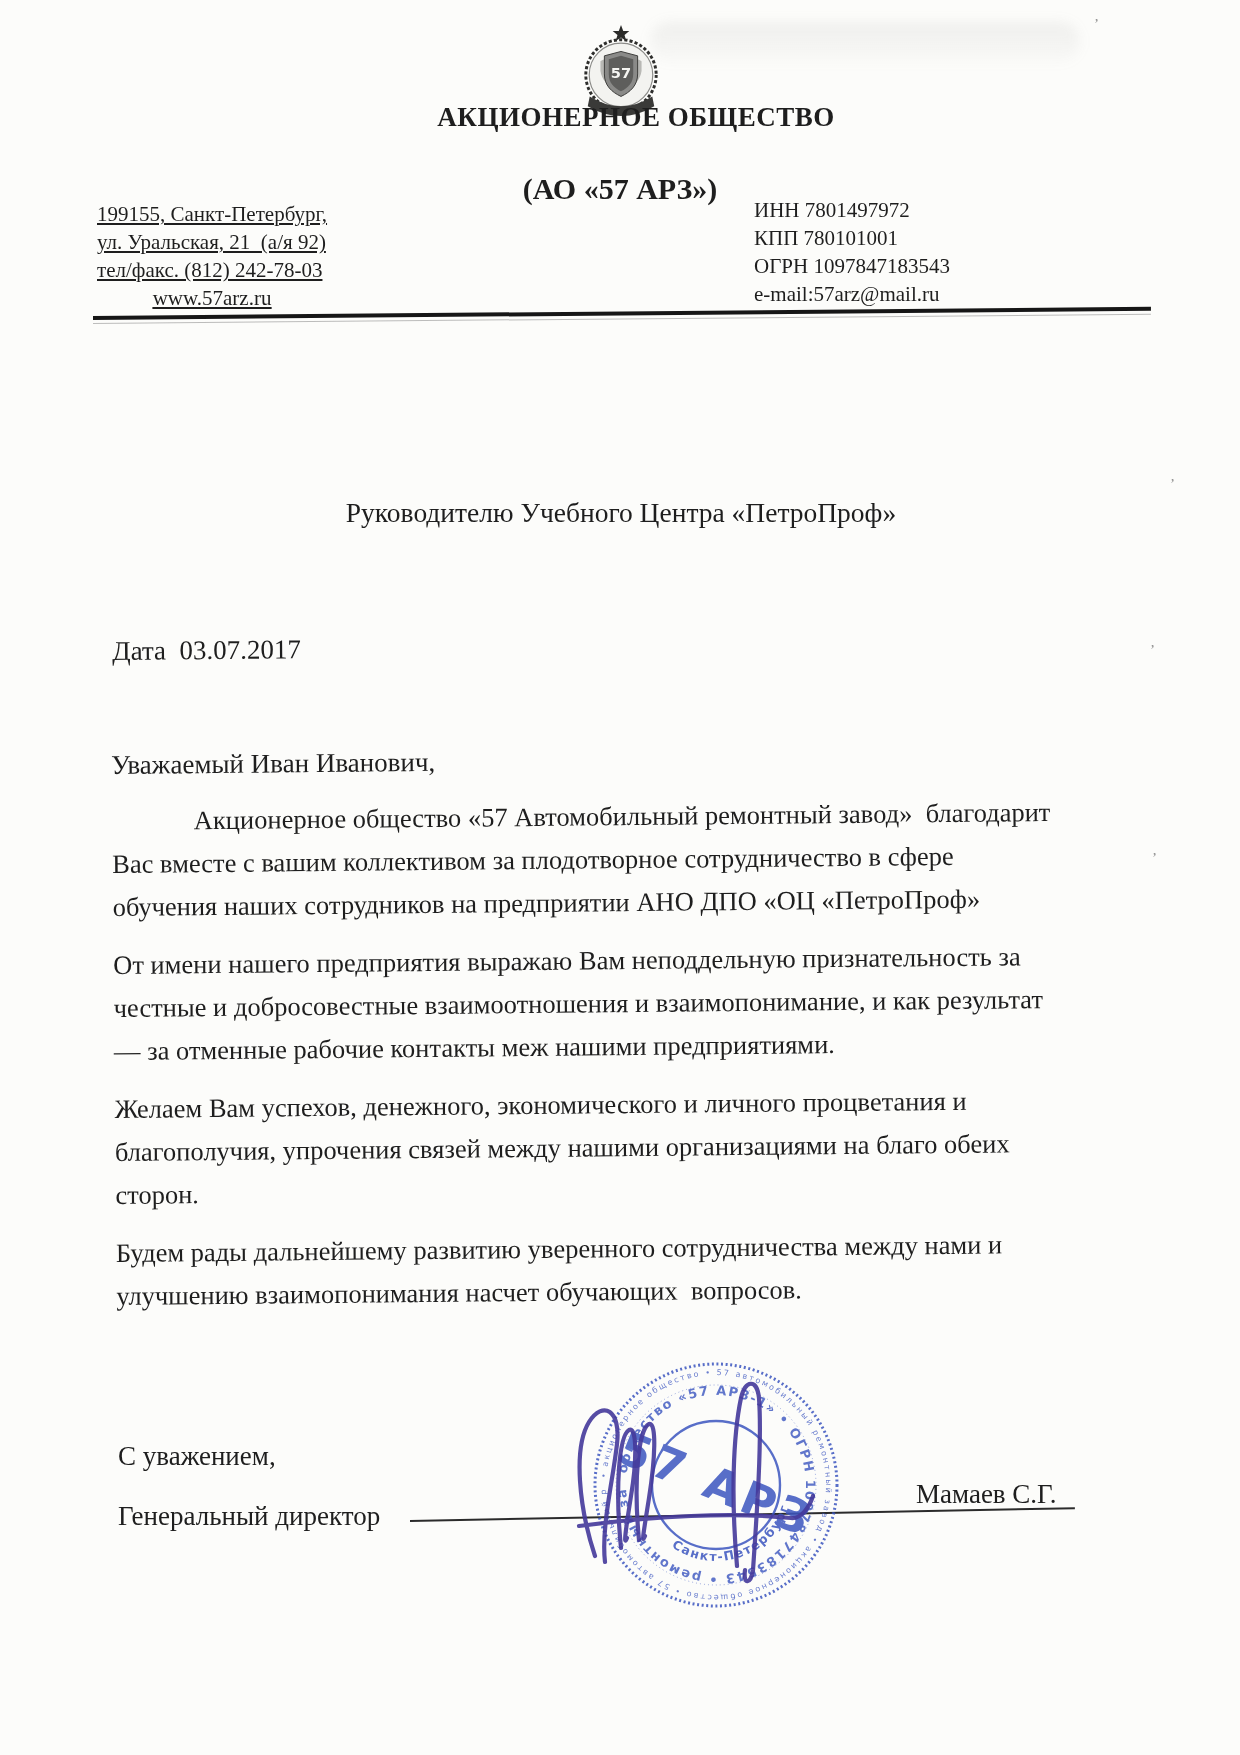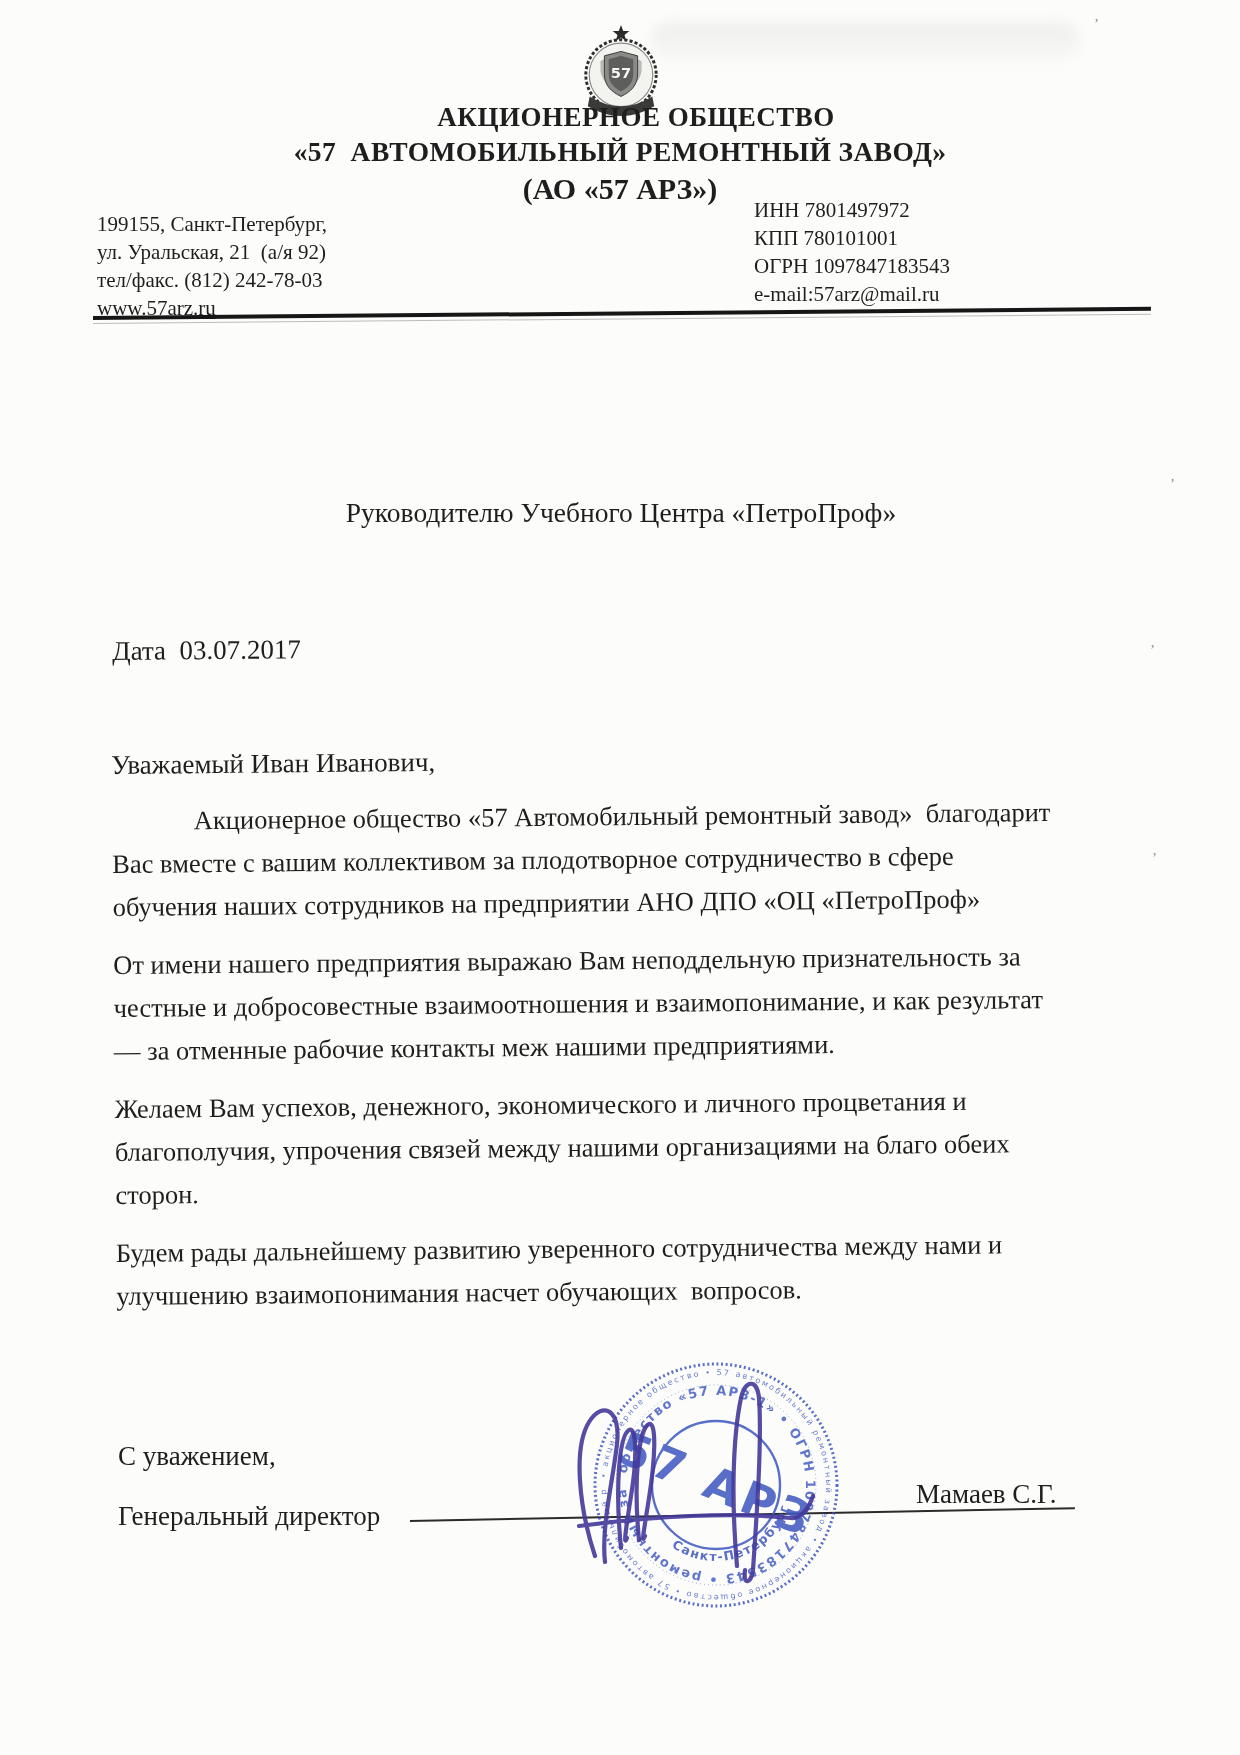--- a/index.html
+++ b/index.html
@@ -8,23 +8,23 @@
     background:#fcfcfa;overflow:hidden;
     font-family:"Liberation Serif","DejaVu Serif",serif;color:#1e1e1e;
   }
   .abs{position:absolute;}
   .pre{white-space:pre;}
   
   .title{left:0;width:100%;text-align:center;font-weight:bold;white-space:pre;}
   .title1{top:102px;font-size:27px;letter-spacing:.5px;padding-left:16px;}
   .title2{top:136px;font-size:27.5px;letter-spacing:.4px;}
   .title3{top:172px;font-size:30px;}
-  .contacts{left:97px;top:210px;font-size:21px;line-height:28px;}
+  .contacts{left:97px;top:200px;font-size:21px;line-height:28px;text-decoration:underline;}
   .requisites{left:754px;top:196px;font-size:21px;line-height:28px;}
-  .website{text-decoration:underline;}
+  .website{text-decoration:underline;text-align:center;}
   .divider{left:93px;top:316px;width:1058px;height:4px;background:#161616;
     transform:rotate(-.5deg);transform-origin:left center;}
   .divider-echo{left:93px;top:323px;width:1058px;height:1px;background:#9a9a9a;
     transform:rotate(-.5deg);transform-origin:left center;opacity:.65;}
   
   .addressee{left:100px;top:497px;width:1042px;text-align:center;font-size:27.5px;}
   .letter-body{left:110px;top:636px;width:1045px;
     transform:rotate(-.55deg);transform-origin:left top;}
   .date-line{position:absolute;top:0;left:2px;font-size:27px;}
   .salutation{position:absolute;top:114px;left:0;font-size:27px;}
@@ -72,21 +72,20 @@
     <circle cx="45" cy="52" r="32.5" fill="#f3f3f0" stroke="#8a8a87" stroke-width="1.2"></circle>
     <path d="M 24,38 C 32,33 40,36 42,42 L 40,66 C 31,64 25,56 24,48 Z" fill="#b9b9b5"></path>
     <path d="M 66,38 C 58,33 50,36 48,42 L 50,66 C 59,64 65,56 66,48 Z" fill="#b9b9b5"></path>
     <path d="M 45,28 L 62,32.5 L 62,51 C 62,63 54.5,69.5 45,74 C 35.5,69.5 28,63 28,51 L 28,32.5 Z" fill="#8a8a88" stroke="#3c3c3a" stroke-width="1"></path>
     <path d="M 45,32.5 L 57.5,36 L 57.5,51 C 57.5,60 52.5,65 45,68.8 C 37.5,65 32.5,60 32.5,51 L 32.5,36 Z" fill="#5e5e5c"></path>
     <text x="45" y="55.5" text-anchor="middle" font-size="15" font-weight="bold" fill="#f5f5f2">57</text>
     <path d="M 13,74 Q 45,94 77,74 L 79,84 Q 45,104 11,84 Z" fill="#3a3a38"></path>
   </svg>
 
   <div class="abs title title1">АКЦИОНЕРНОЕ ОБЩЕСТВО</div>
-  <div class="abs title title2">«57  АВТОМОБИЛЬНЫЙ РЕМОНТНЫЙ ЗАВОД»</div>
   <div class="abs title title3">(АО «57 АРЗ»)</div>
 
   <div class="abs contacts">
     <div class="pre">199155, Санкт-Петербург,</div>
     <div class="pre">ул. Уральская, 21  (а/я 92)</div>
     <div class="pre">тел/факс. (812) 242-78-03</div>
     <div class="website">www.57arz.ru</div>
   </div>
 
   <div class="abs requisites">

